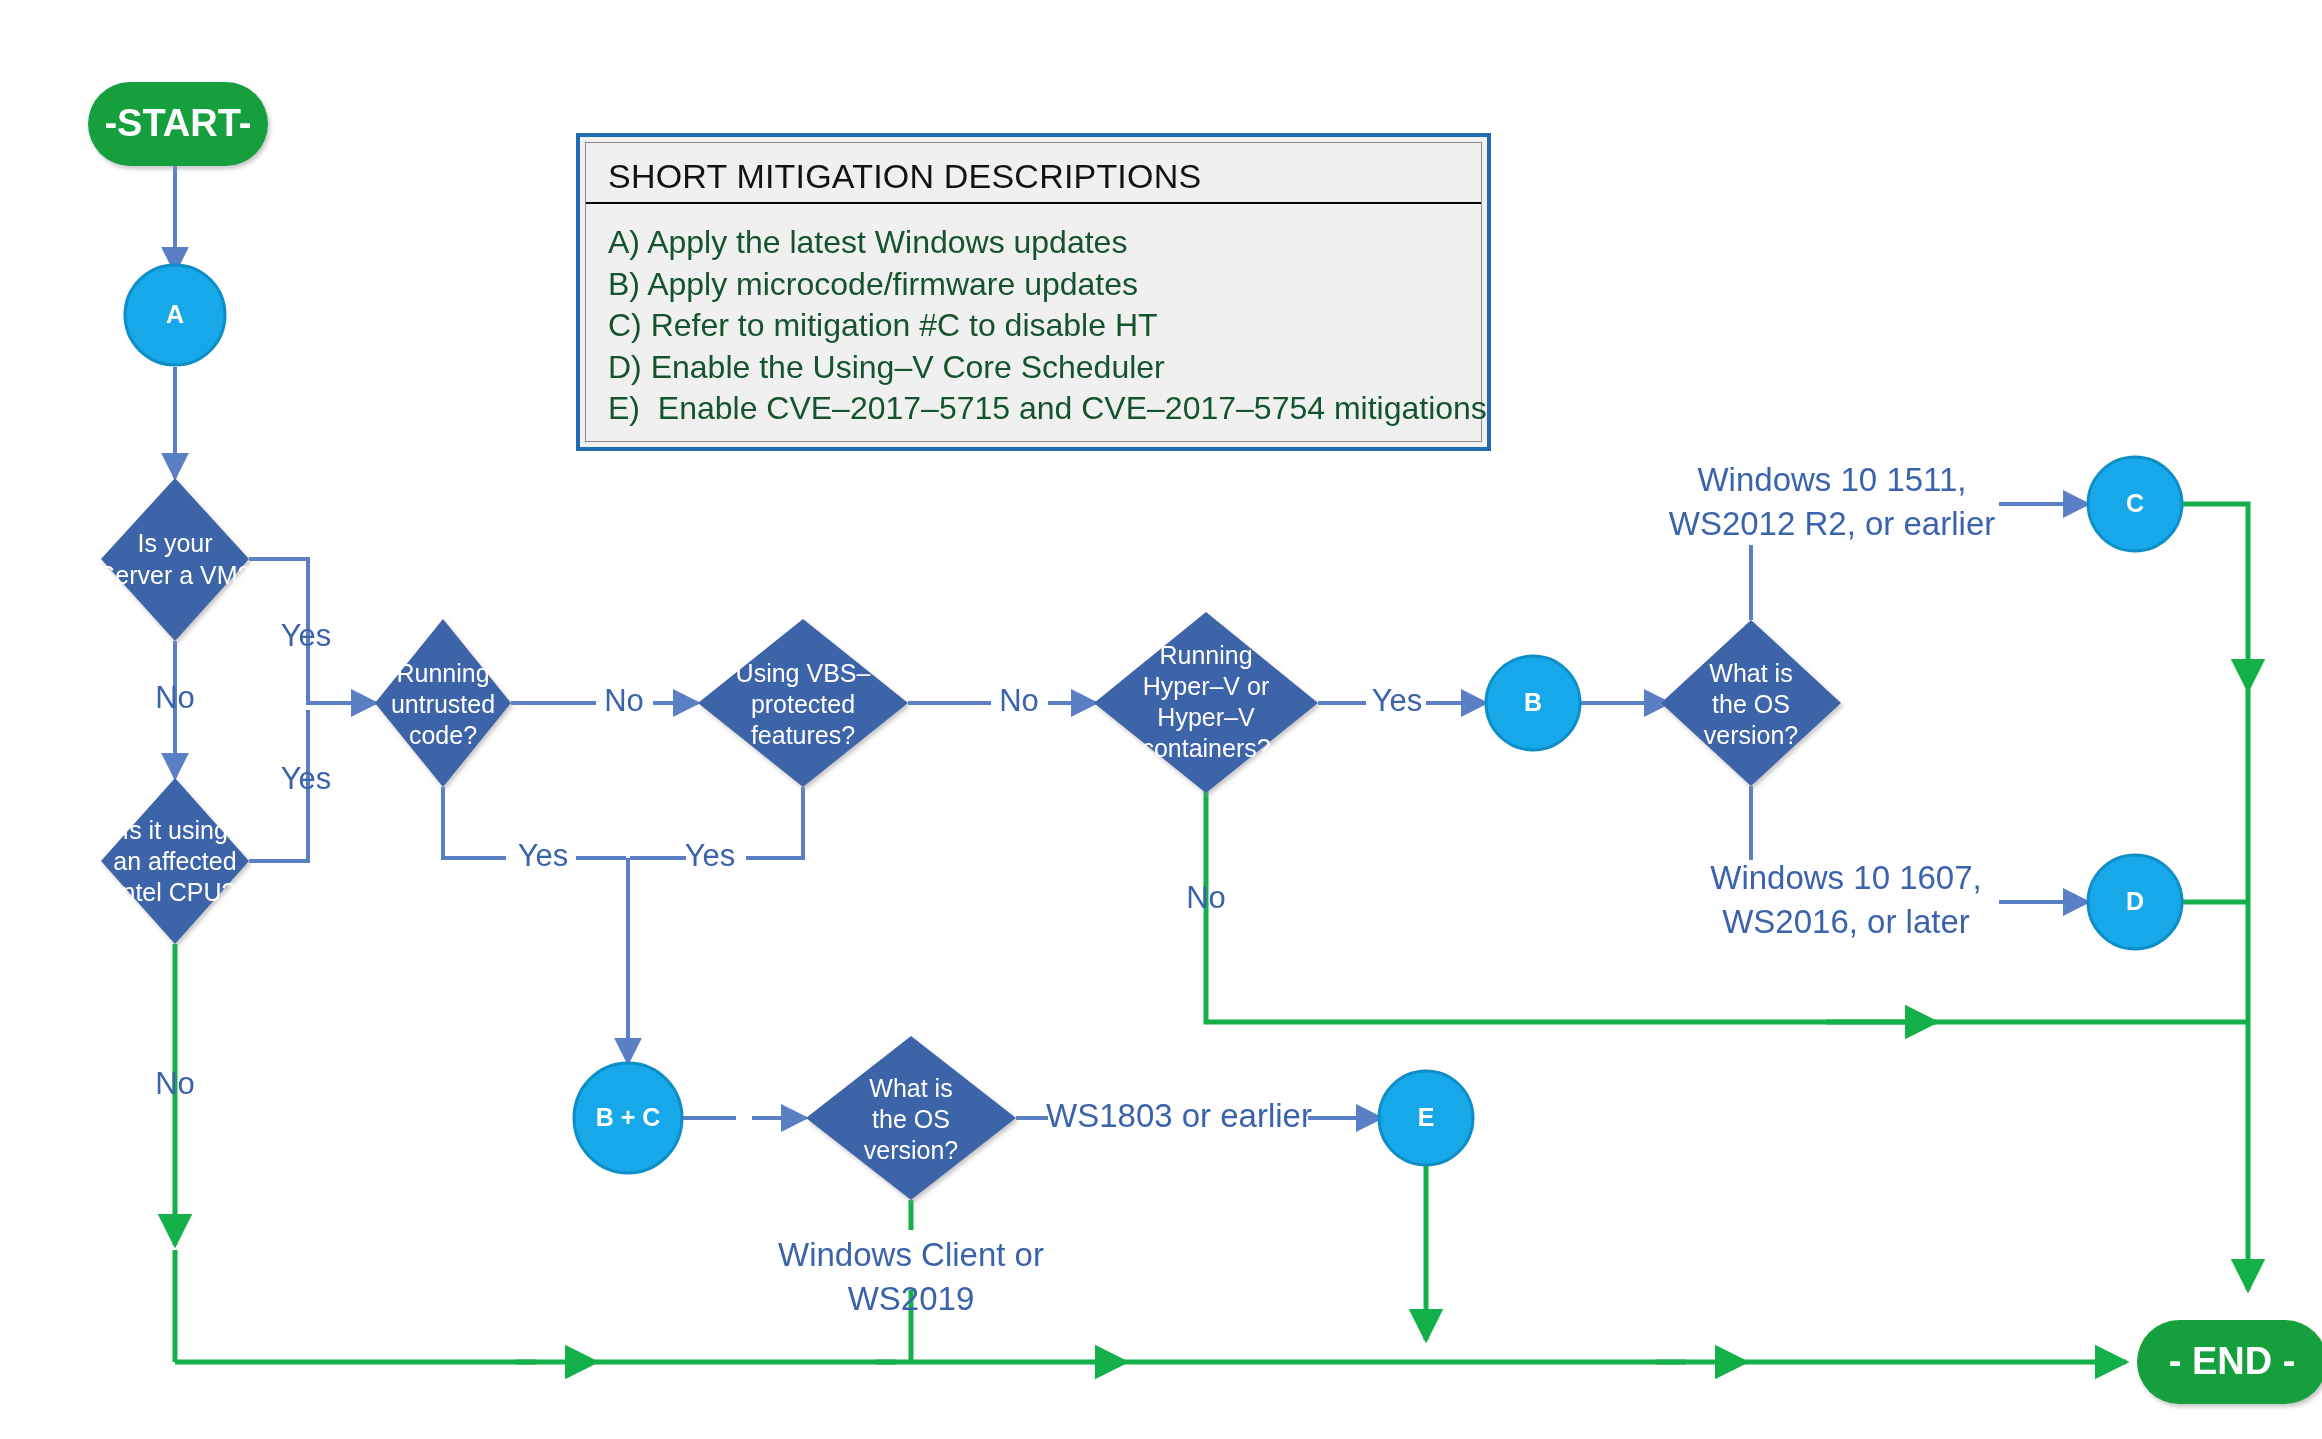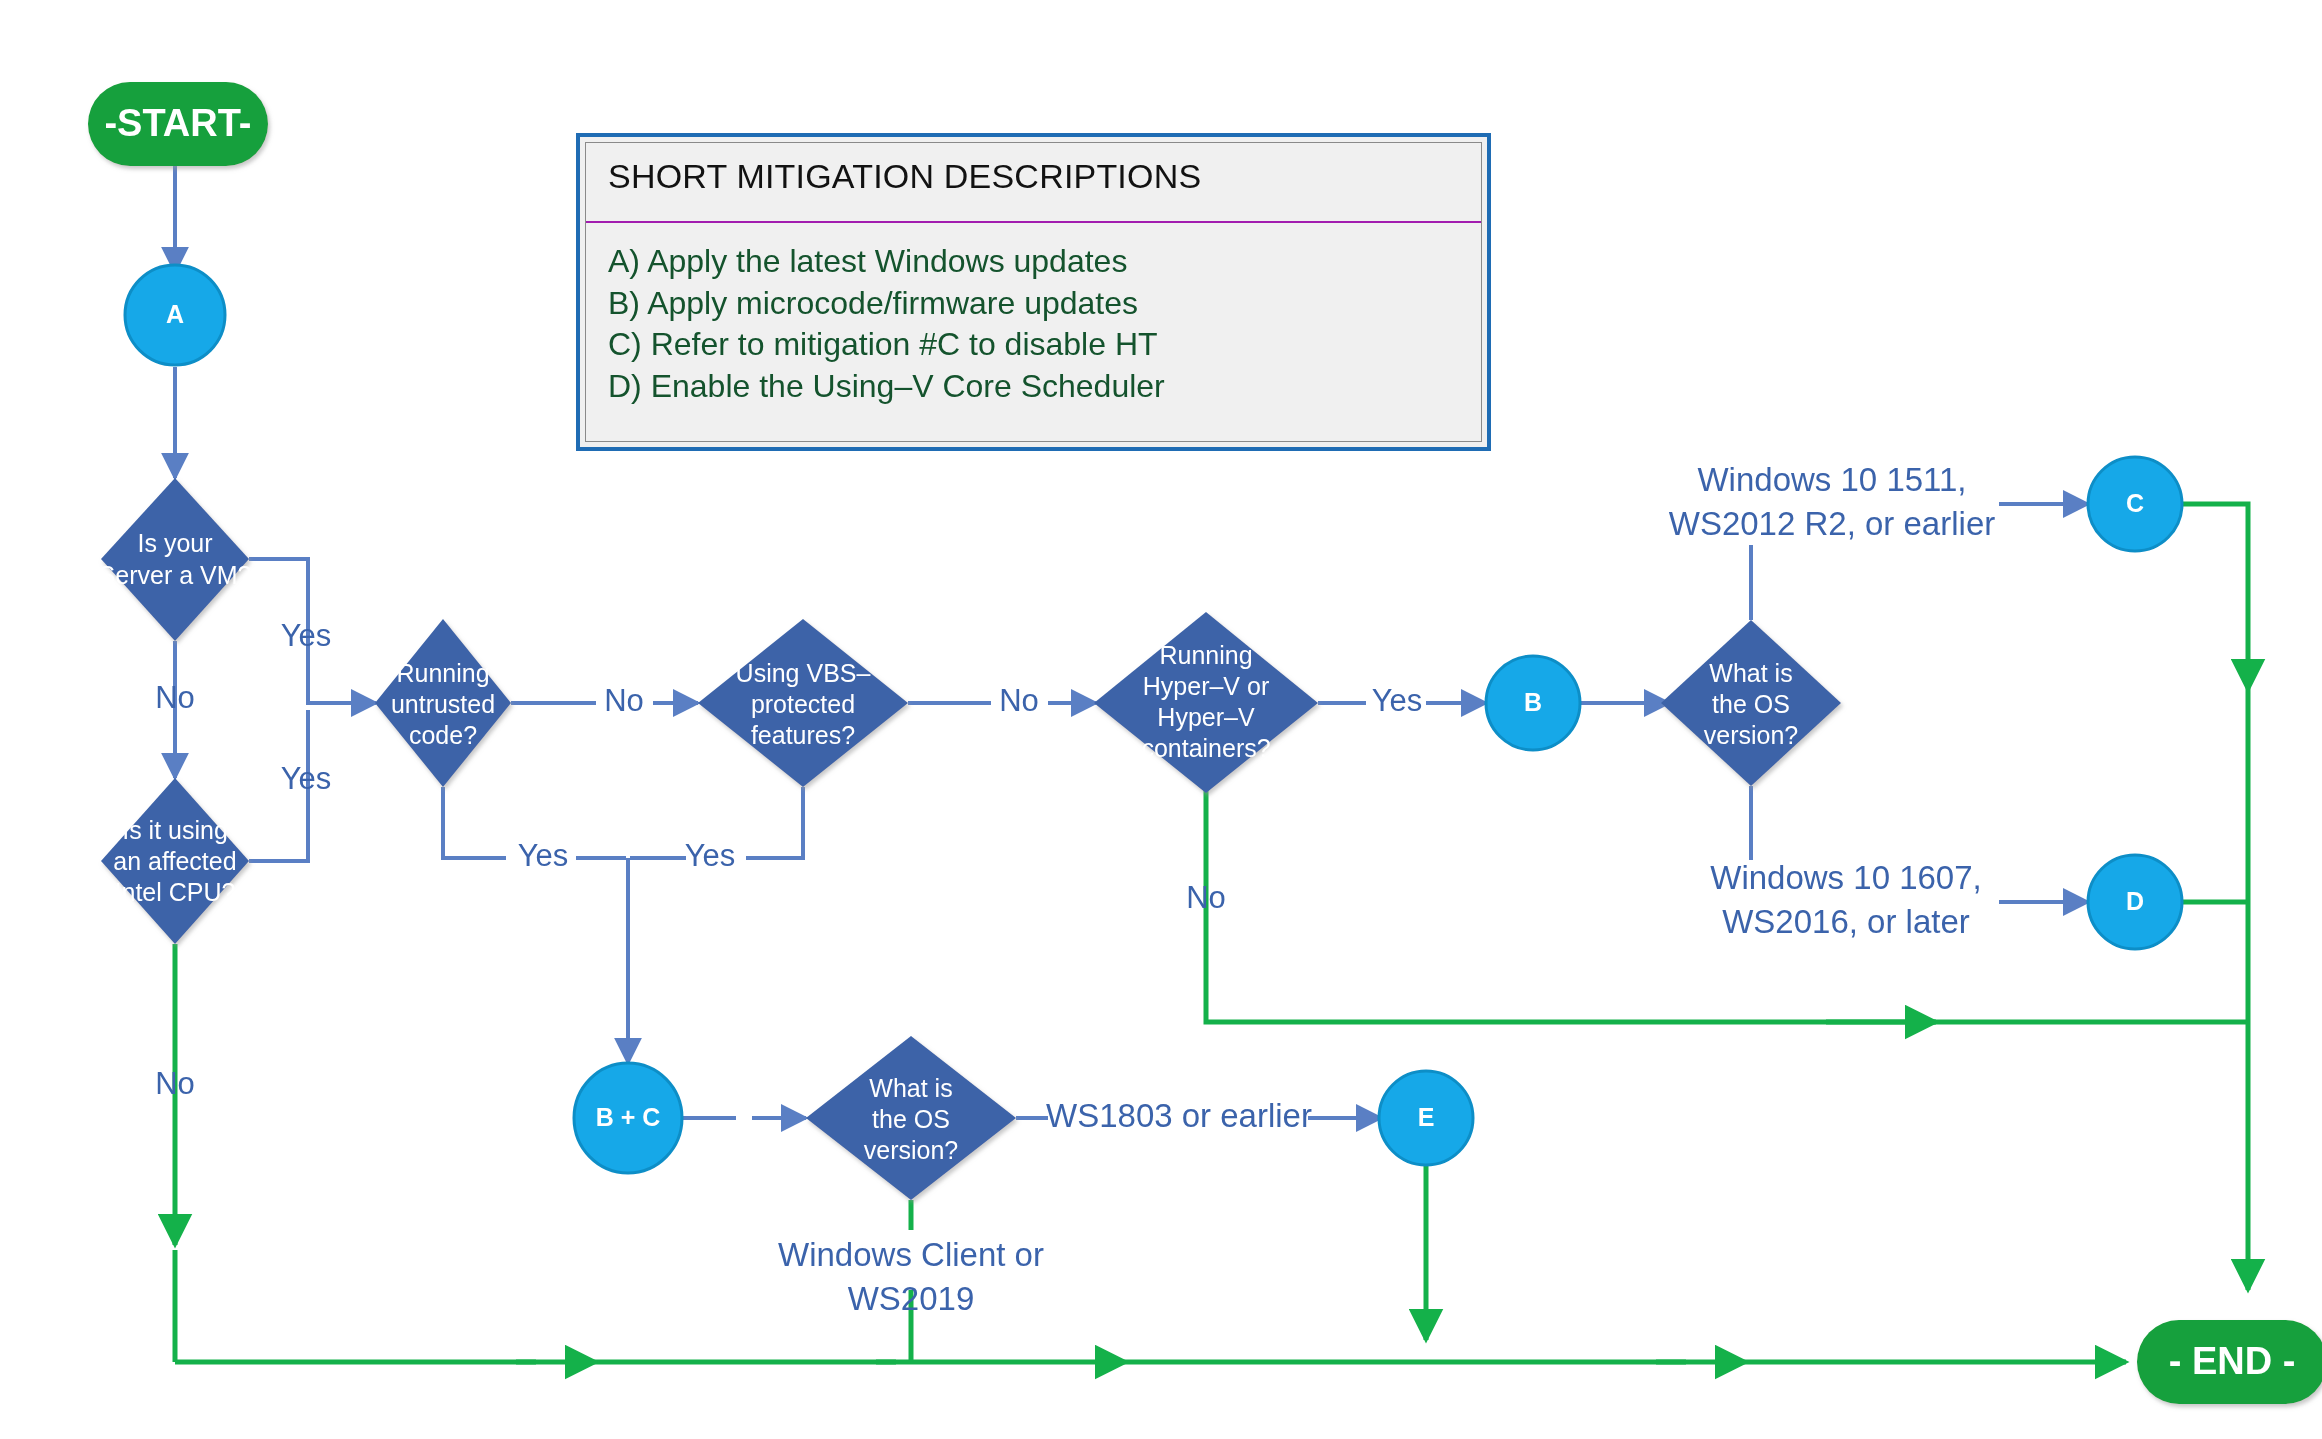--- a/index.html
+++ b/index.html
@@ -73,22 +73,22 @@
     right: 5px;
     bottom: 5px;
     background: #f0f0f0;
     border: 1px solid #8a8a8a;
     box-sizing: border-box;
   }
   #legend-title {
     font-family: "Liberation Sans", sans-serif;
     font-size: 34px;
     color: #121212;
-    padding: 14px 0 25px 22px;
-    border-bottom: 2px solid #a21caf;
+    padding: 14px 0 6px 22px;
+    border-bottom: 2px solid #000000;
     letter-spacing: 0.2px;
   }
   #legend-body {
     padding: 18px 0 0 22px;
   }
   .legend-line {
     font-family: "Liberation Sans", sans-serif;
     font-size: 32px;
     color: #14532d;
     line-height: 1.30;
@@ -294,17 +294,18 @@
   </svg>
 
   <div id="legend">
     <div id="legend-inner">
       <div id="legend-title">SHORT MITIGATION DESCRIPTIONS</div>
       <div id="legend-body">
         <div class="legend-line">A) Apply the latest Windows updates</div>
         <div class="legend-line">B) Apply microcode/firmware updates</div>
         <div class="legend-line">C) Refer to mitigation #C to disable HT</div>
         <div class="legend-line">D) Enable the Using–V Core Scheduler</div>
+        <div class="legend-line">E)  Enable CVE–2017–5715 and CVE–2017–5754 mitigations</div>
       </div>
     </div>
   </div>
 
 </div>
 
 </body></html>

